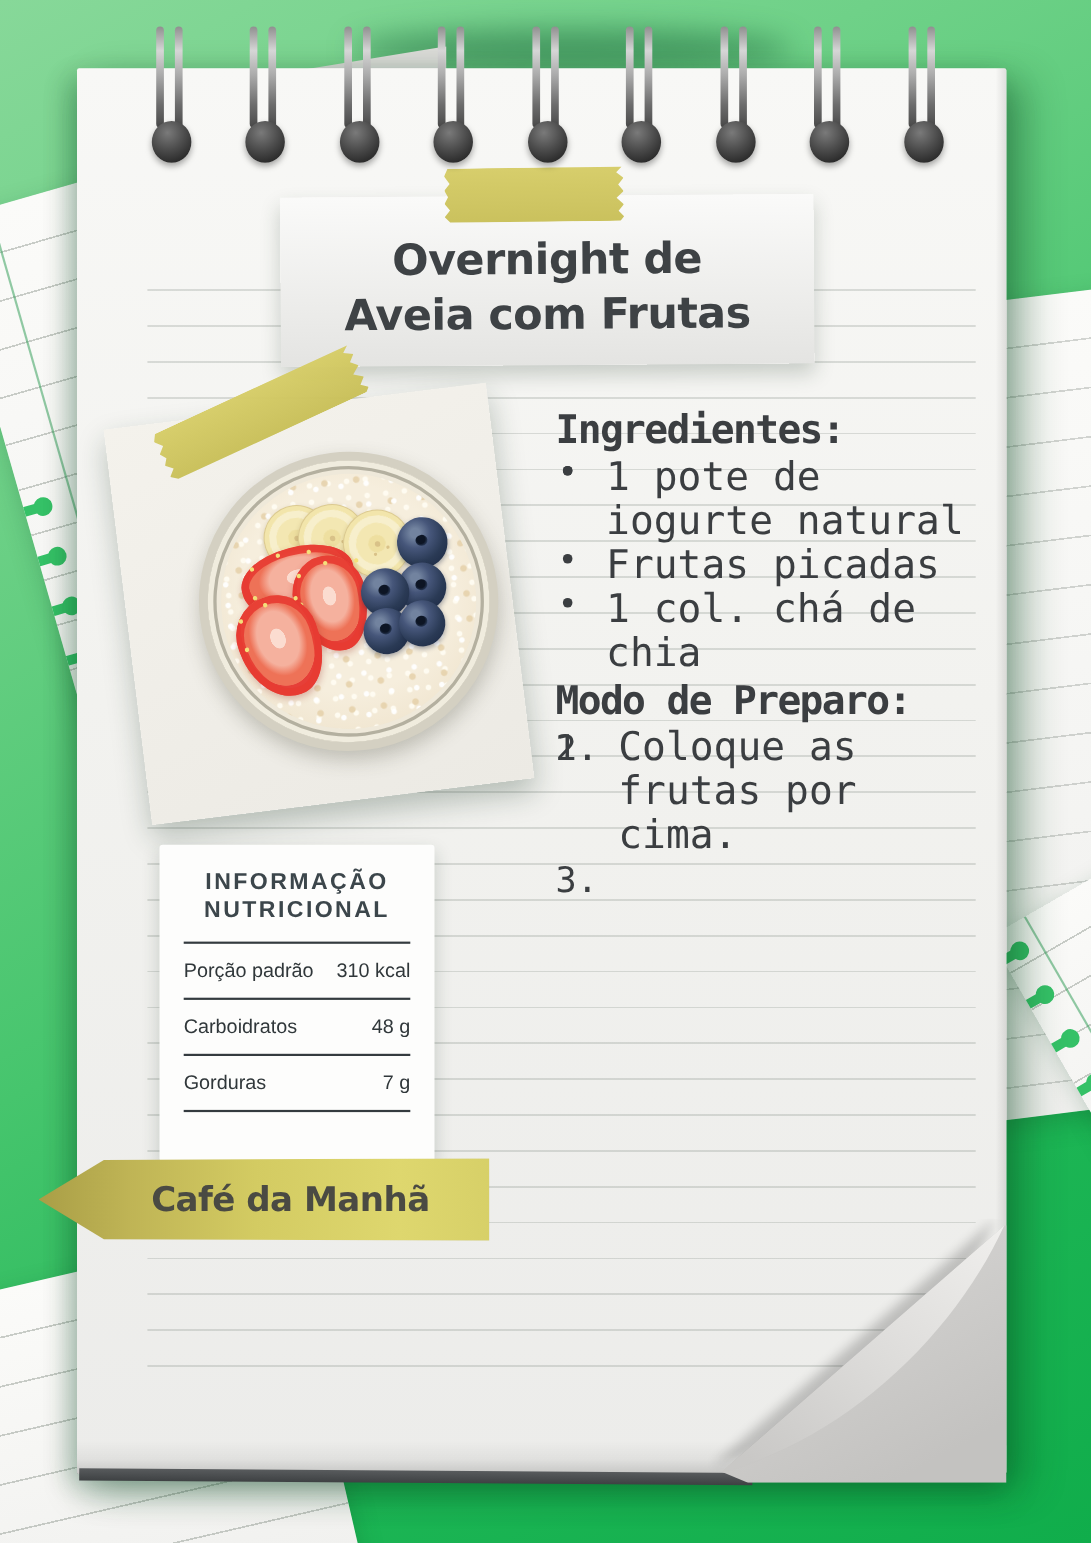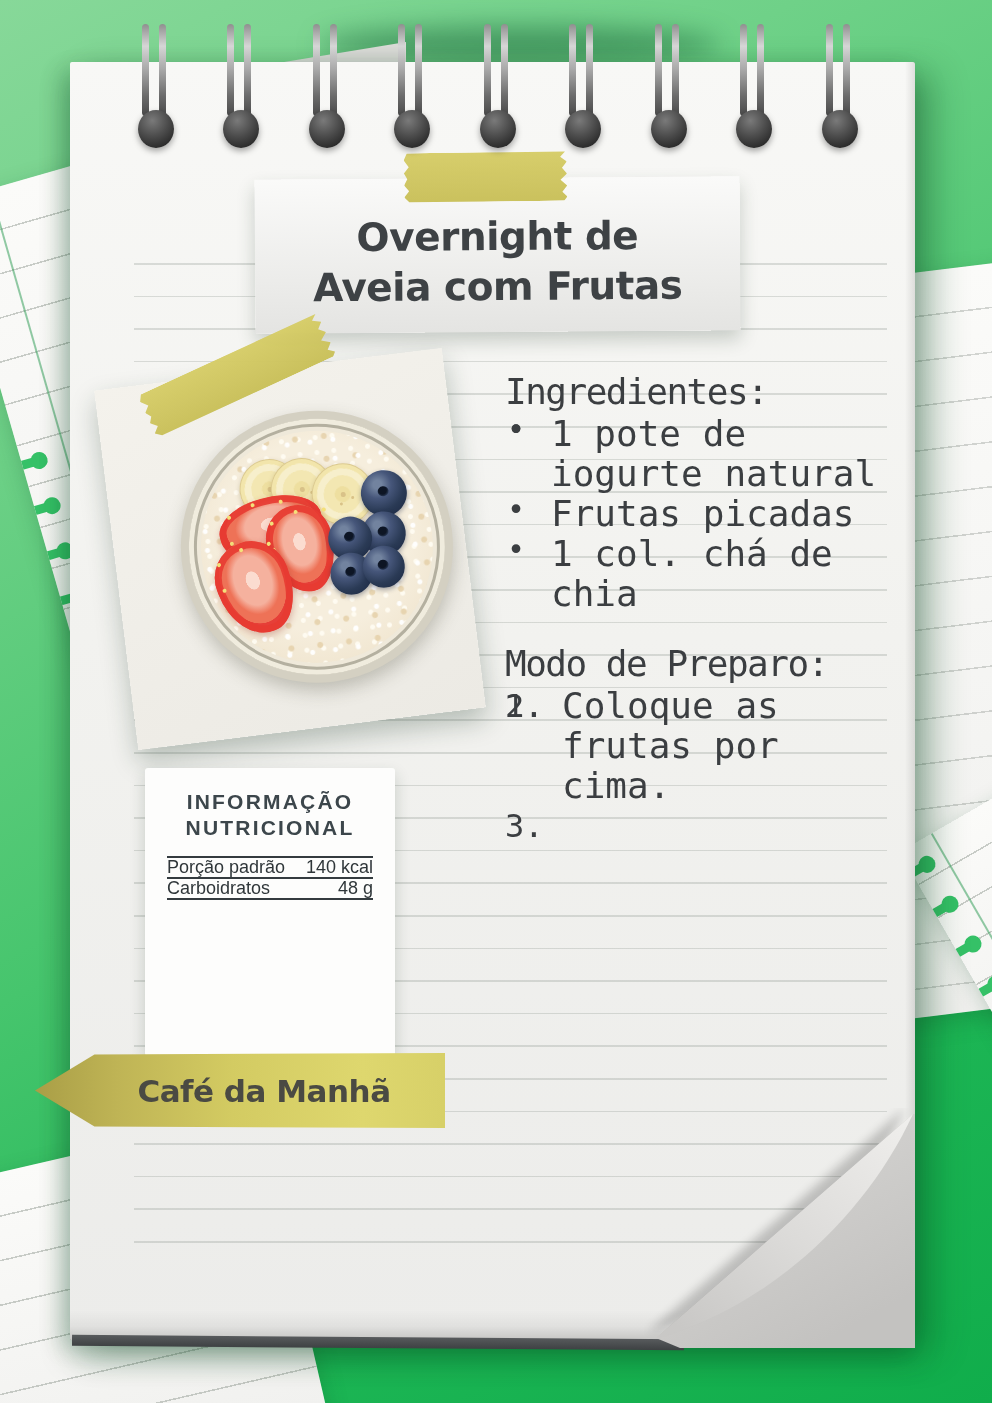--- a/index.html
+++ b/index.html
@@ -83,34 +83,34 @@
   .straw::after{content:"";position:absolute;top:12%;left:12%;width:4px;height:4px;border-radius:50%;
       background:#f4e07a;box-shadow:26px -6px 0 #f4e07a,54px -2px 0 #f4e07a,-4px 26px 0 #f4e07a;}
   .blue{position:absolute;border-radius:50%;
       background:radial-gradient(circle at 38% 30%,#72839f 0 10%,#46567a 32%,#2a3a55 62%,#1a2640 100%);
       box-shadow:0 2px 5px rgba(30,40,70,.4);}
   .blue::after{content:"";position:absolute;top:34%;left:36%;width:11px;height:10px;border-radius:50%;
       background:radial-gradient(circle at 45% 40%,#0d1524 0 45%,#2c3d5c 75%,#1a2640 100%);}
   
   .recipe-text{position:absolute;left:505px;top:372px;width:402px;
       font-family:"DejaVu Sans Mono",monospace;font-size:36px;line-height:40px;color:#3b3e41;}
-  .recipe-text h2{margin:0;font-size:36px;font-weight:normal;letter-spacing:-1.5px;}
-  .recipe-text .prep-h{margin-top:30px;}
+  .recipe-text h2{margin:0;font-size:36px;font-weight:bold;letter-spacing:-1.5px;}
+  .recipe-text .prep-h{margin-top:4px;}
   .recipe-text ul,.recipe-text ol{list-style:none;margin:2px 0 0;padding:0;}
   .recipe-text ul li{position:relative;padding-left:46px;}
   .recipe-text ul li .blt{position:absolute;left:2px;top:-4px;font-size:30px;}
   .recipe-text ol li{position:relative;padding-left:57px;}
   .recipe-text ol li .num{position:absolute;left:0;top:0;font-size:32px;}
   
   .nutrition{position:absolute;left:145px;top:768px;width:250px;height:288px;background:#fdfdfc;
       border-radius:3px;box-shadow:0 7px 16px rgba(30,55,38,.2);padding:21px 22px 0;}
   .nutrition .ntitle{font-family:"Liberation Sans",sans-serif;font-weight:bold;font-size:21px;
       line-height:26px;letter-spacing:2.2px;color:#3c464b;text-align:center;}
   .nutrition .rows{margin-top:15px;border-top:2px solid #343b3f;}
-  .nutrition .row{display:flex;justify-content:space-between;align-items:center;height:21px;
+  .nutrition .row{display:flex;justify-content:space-between;align-items:center;height:51px;
       border-bottom:2px solid #343b3f;font-size:18px;color:#30373a;}
   
   .ribbon{position:absolute;left:35px;top:1053px;width:410px;height:75px;
       background:linear-gradient(90deg,#a99e46 0%,#bfb455 20%,#d3cb62 48%,#ded76e 80%,#d7d068 100%);
       clip-path:polygon(0 50%,14.5% 2%,100% 0,100% 100%,14.5% 98%);
       filter:drop-shadow(0 6px 9px rgba(30,55,30,.32));
       display:flex;align-items:center;justify-content:center;padding-left:48px;}
   .ribbon span{font-family:"DejaVu Sans",sans-serif;font-weight:bold;font-size:31px;color:#4a4a43;letter-spacing:-.5px;}
   
   .curl{position:absolute;left:640px;top:1108px;width:275px;height:240px;}
@@ -197,25 +197,29 @@
   </div>
 
   <div class="nutrition">
     <div class="ntitle">
       <div>INFORMAÇÃO</div>
       <div>NUTRICIONAL</div>
     </div>
     <div class="rows">
       <div class="row">
           <span>Porção padrão</span>
-          <span>140 kcal</span>
+          <span>310 kcal</span>
         </div>
       <div class="row">
           <span>Carboidratos</span>
           <span>48 g</span>
+        </div>
+      <div class="row">
+          <span>Gorduras</span>
+          <span>7 g</span>
         </div>
     </div>
   </div>
 
   <div class="ribbon">
     <span>Café da Manhã</span>
   </div>
 
   <div id="rings"></div>
     <div class="ring" style="left: 822px;">

